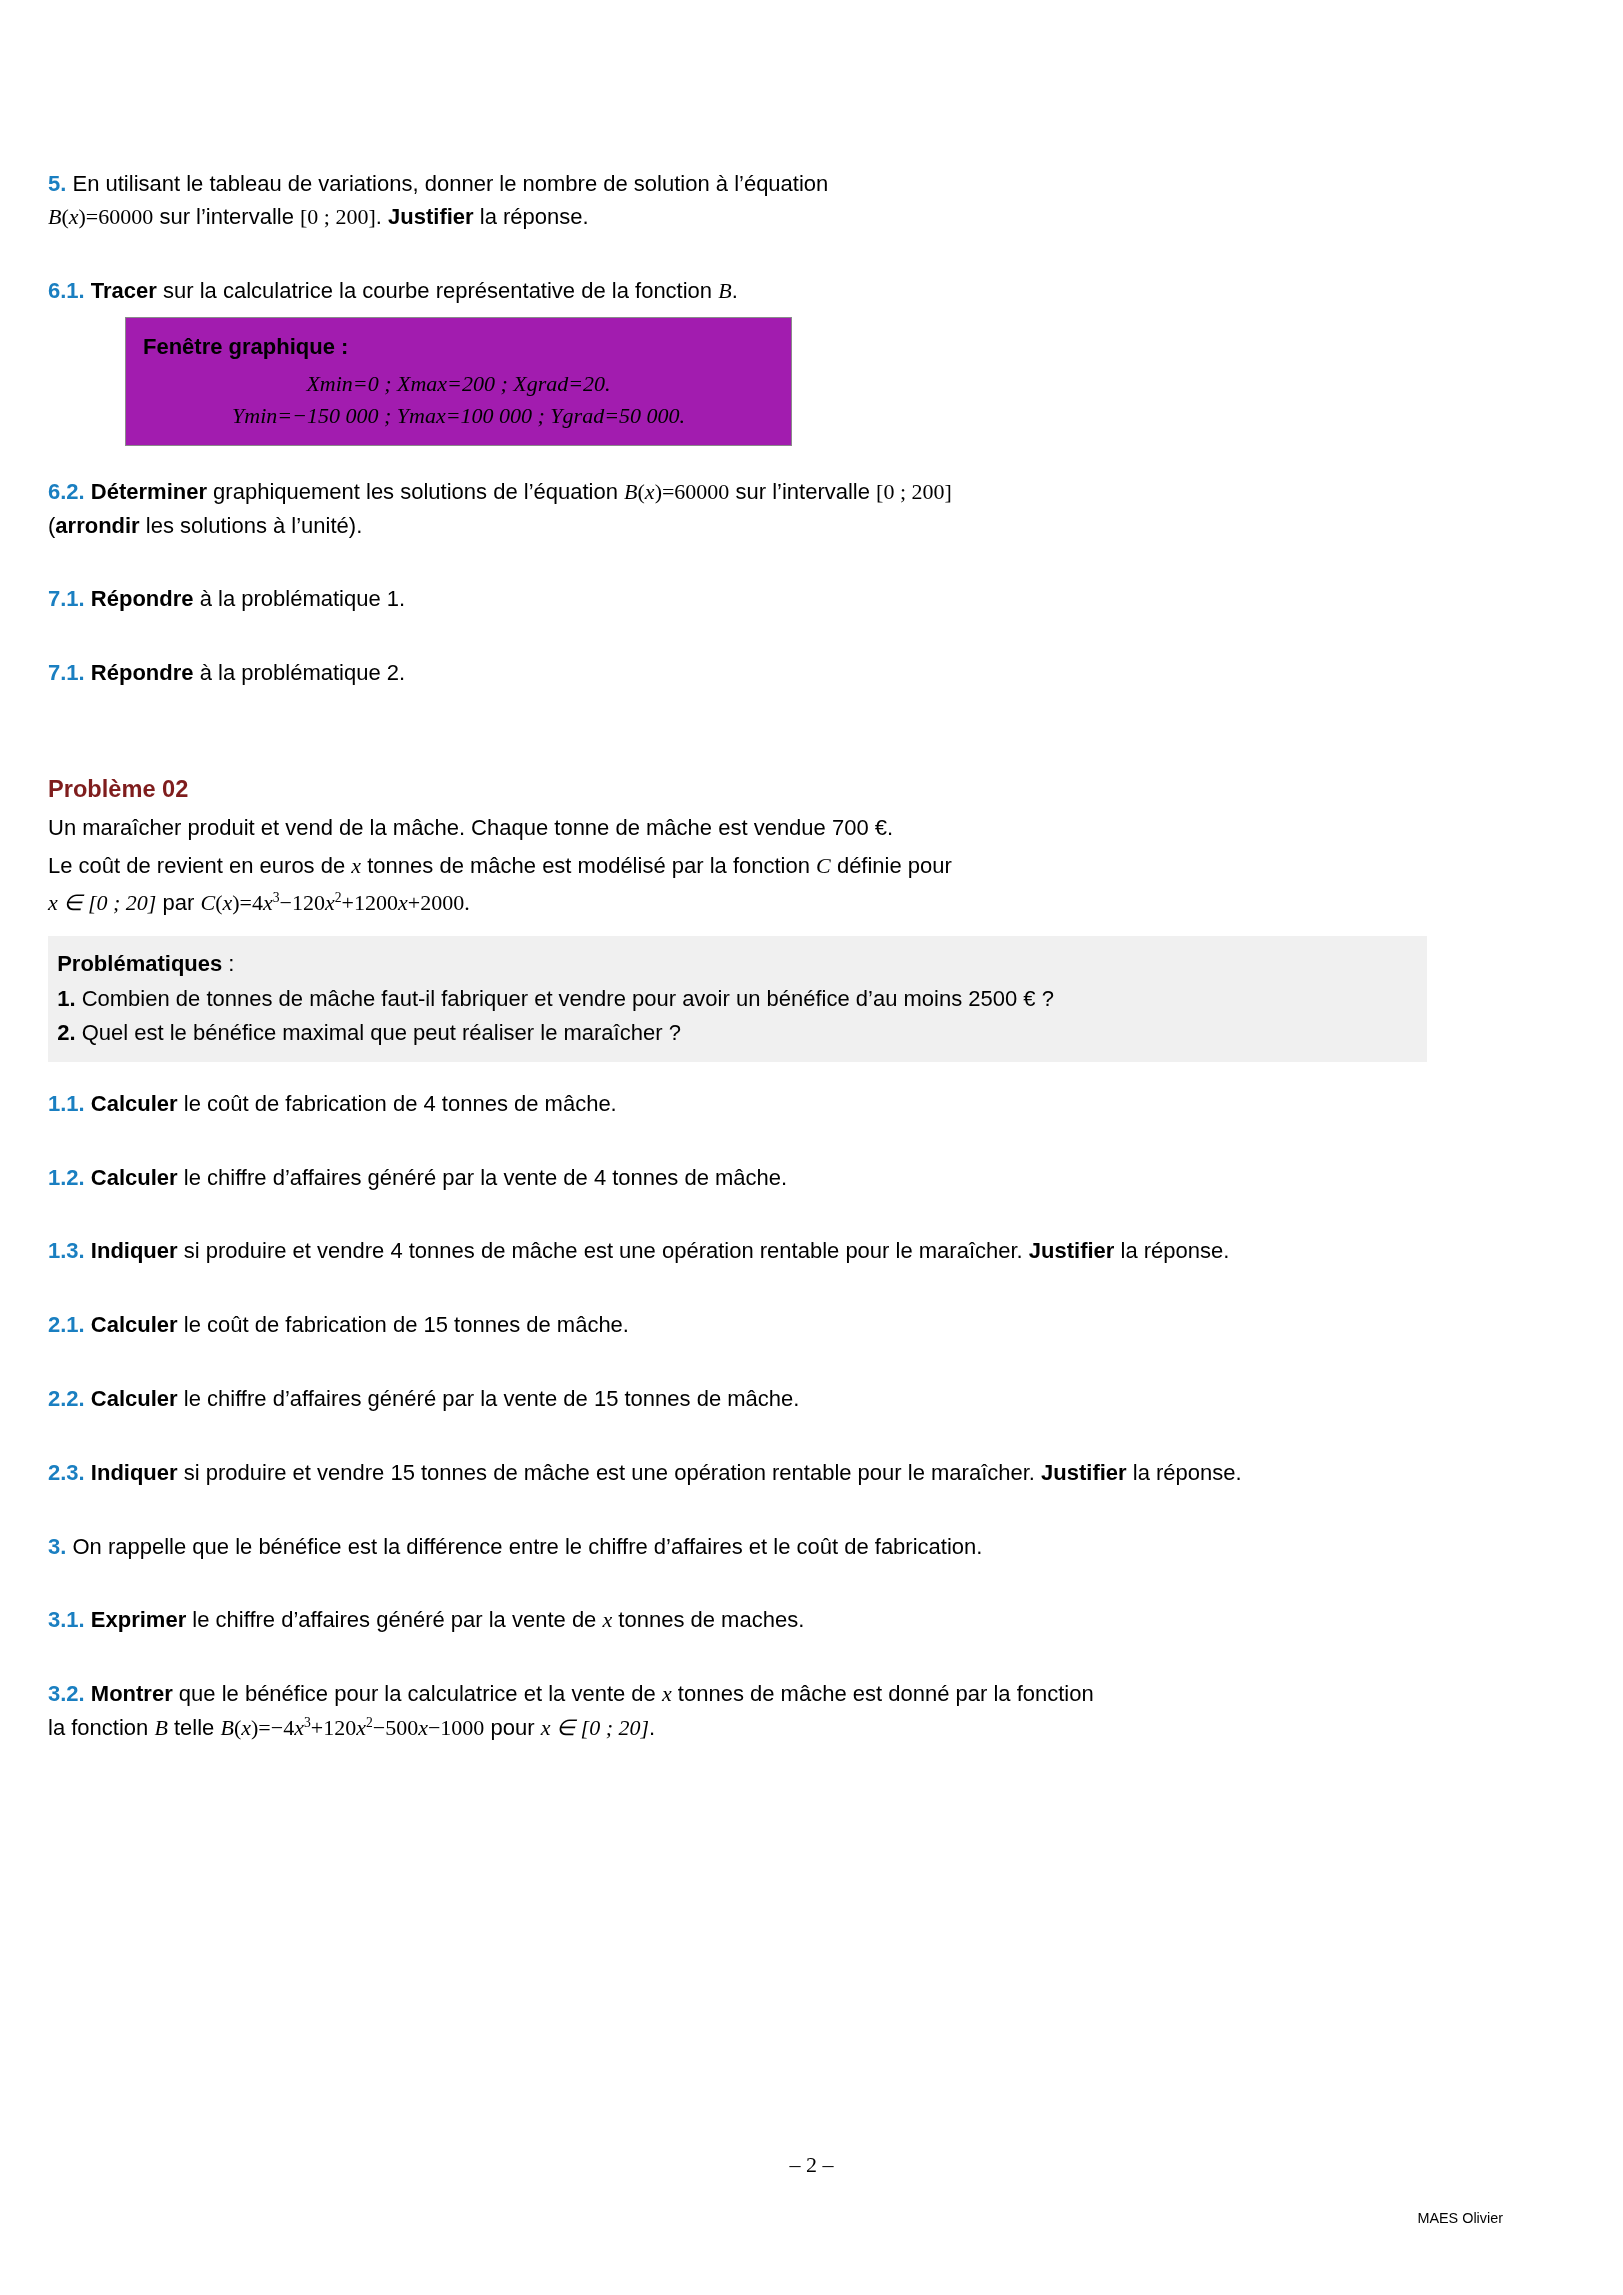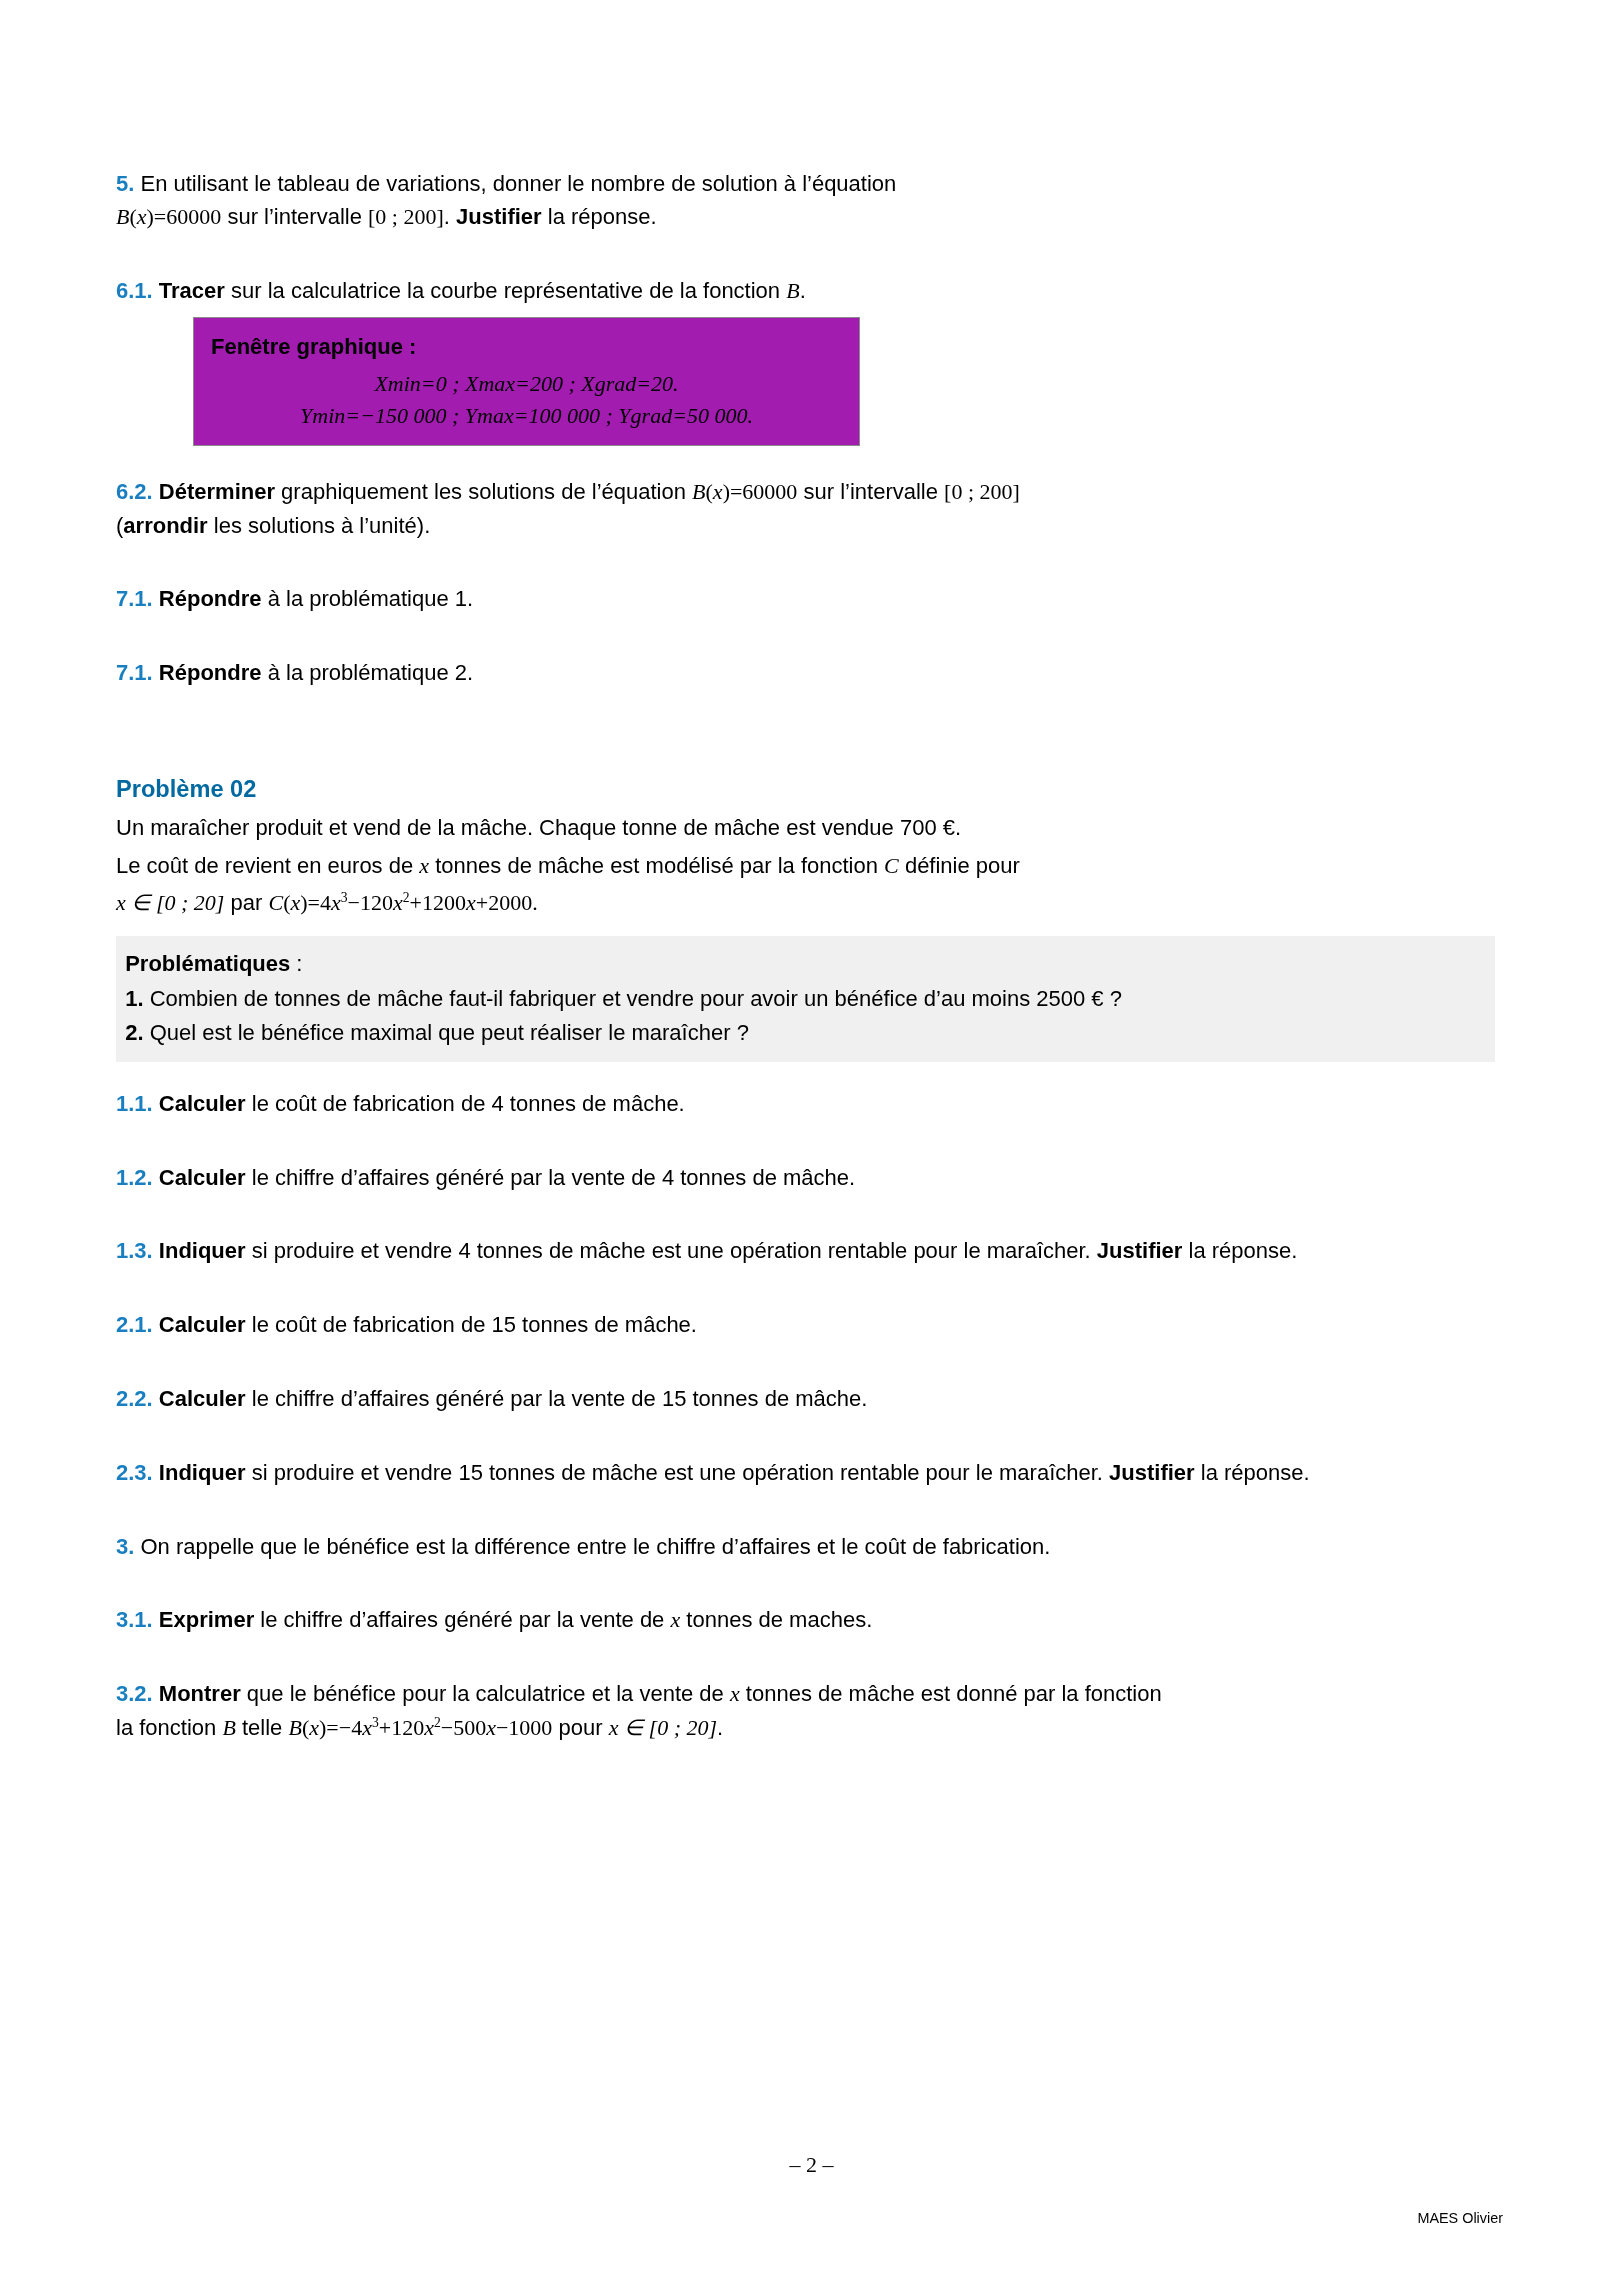--- a/index.html
+++ b/index.html
@@ -13,21 +13,21 @@
     font-family: "Liberation Sans", sans-serif;
     color: #000000;
     position: relative;
   }
   .page {
     position: absolute;
     left: 0; top: 0;
     width: 1623px;
     height: 2295px;
     box-sizing: border-box;
-    padding: 167px 116px 0 116px;
+    padding: 167px 116px 0 48px;
   }
   .content {
     width: 1391px;
     font-size: 22px;
     line-height: 1.52;
   }
   p.q {
     margin: 0 0 26px 0;
     text-align: justify;
     text-justify: inter-word;
@@ -71,21 +71,21 @@
     font-size: 22px;
     margin-bottom: 5.2px;
   }
   .window-box .line {
     font-size: 22px;
     line-height: 1.45;
     text-align: center;
   }
 
   .prob-head {
-    color: #0369a1;
+    color: #7f1d1d;
     font-weight: bold;
     font-size: 23.6px;
     margin: 0 0 3.9px 0;
   }
 
   .gray-block {
     background: #f0f0f0;
     padding: 10.5px 9.2px 11.8px 9.2px;
     margin: 17px 12px 25px 0;
   }

